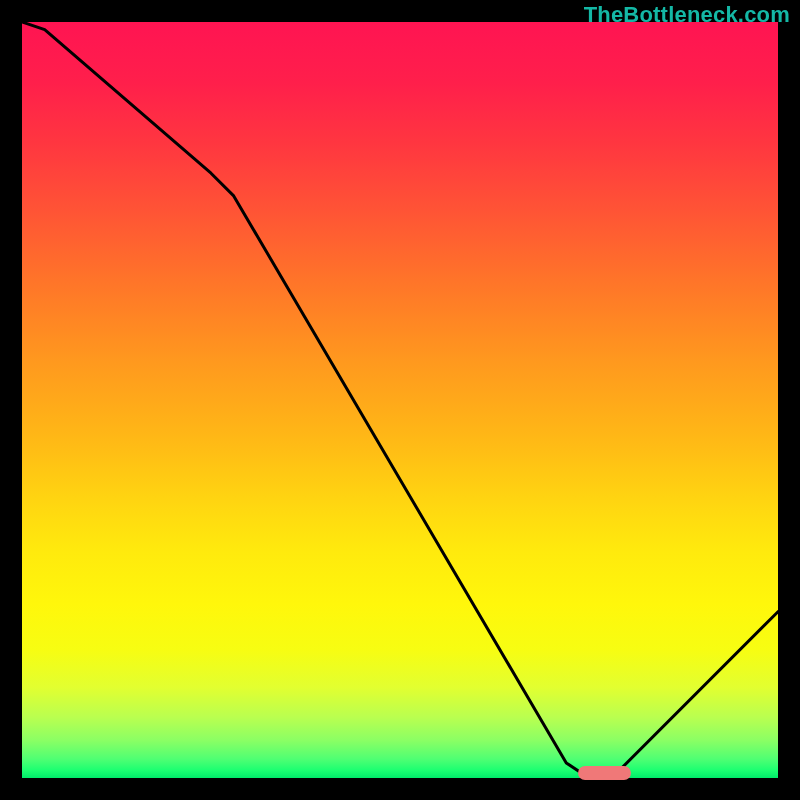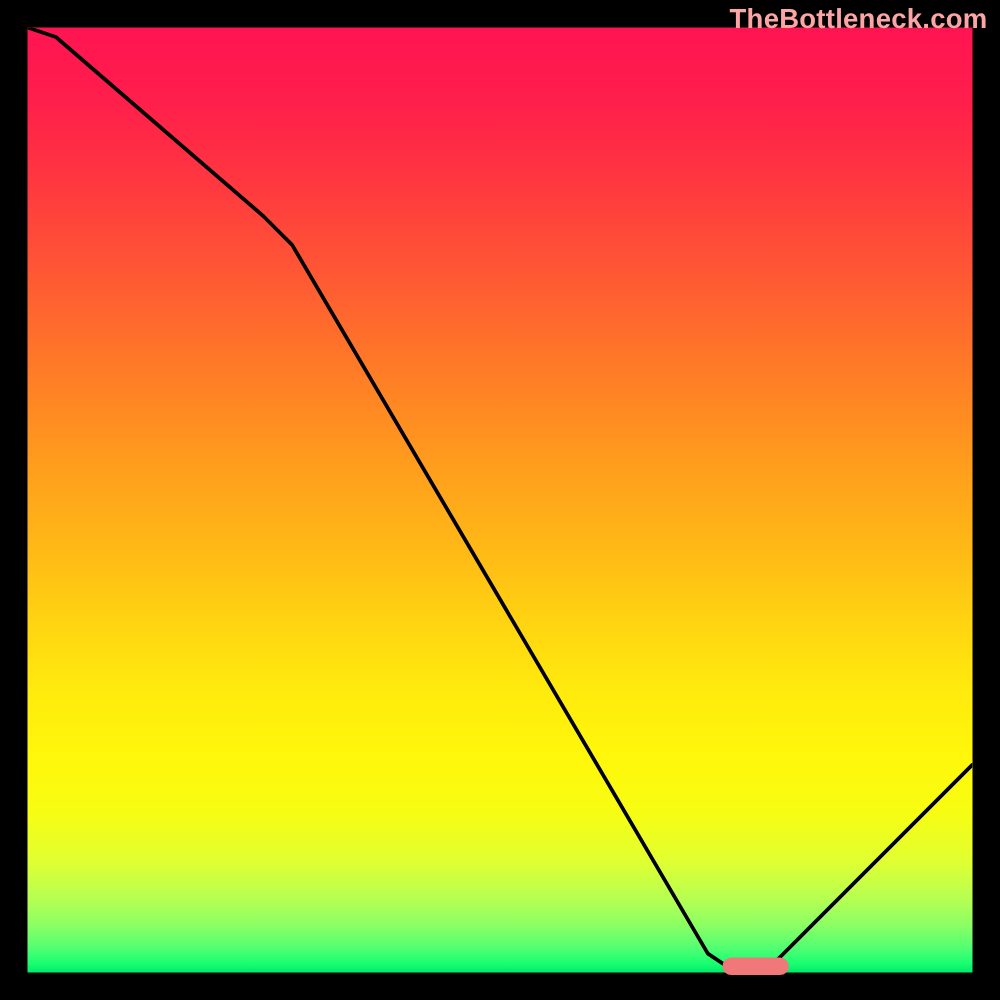--- a/index.html
+++ b/index.html
@@ -14,21 +14,21 @@
   .frame {
     position: relative;
     width: 800px;
     height: 800px;
     background: #000;
   }
   .watermark {
     position: absolute;
     top: 2px;
     right: 10px;
-    color: #fca5a5;
+    color: #14b8a6;
     font-size: 22px;
     font-weight: 600;
     letter-spacing: 0.2px;
     z-index: 20;
     user-select: none;
   }
   
   .plot {
     position: absolute;
     left: 22px;

